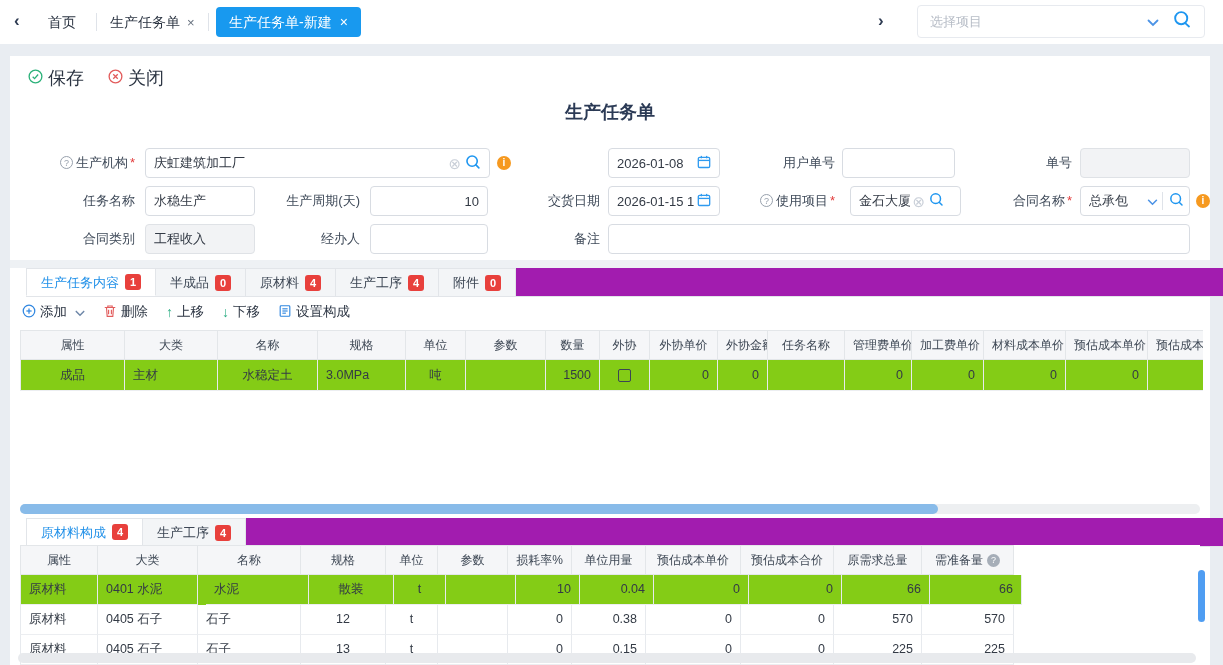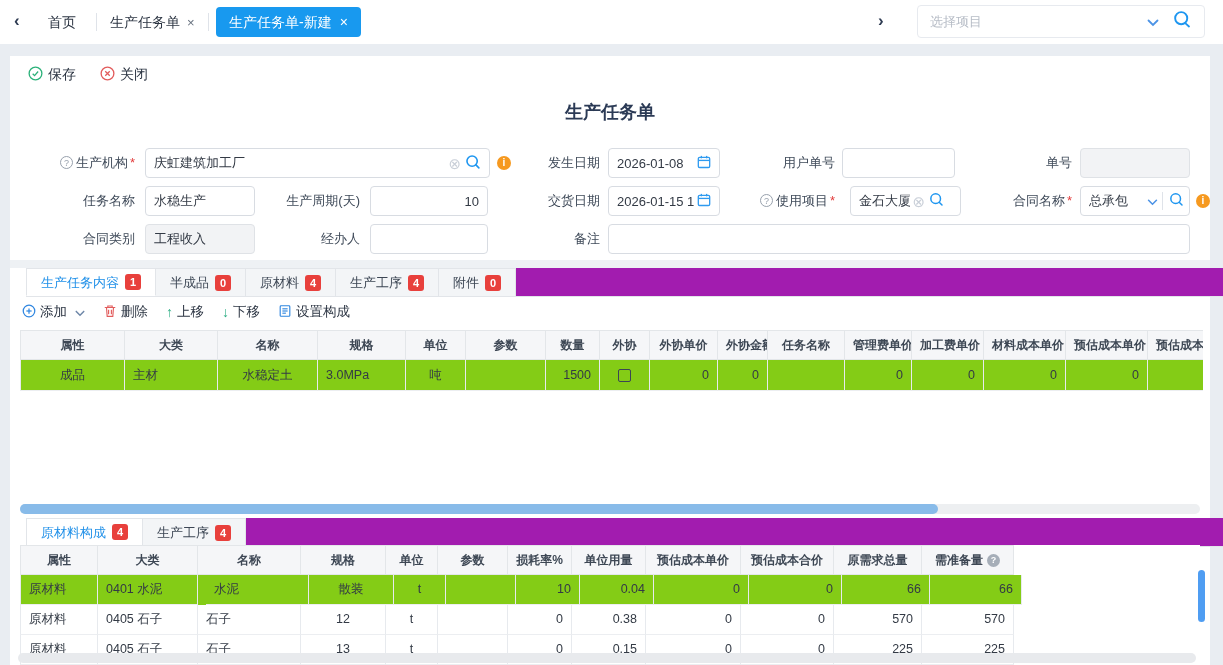--- a/index.html
+++ b/index.html
@@ -18,21 +18,21 @@
   .tb-tab-active .x { margin-left:8px; color:#fff; }
   .proj-select { position:absolute; left:917px; top:5px; width:288px; height:33px; background:#fff;
     border:1px solid #e7eaef; border-radius:4px; display:flex; align-items:center; padding:0 12px; cursor:pointer; }
   .proj-select .ph { color:#b6bcc6; font-size:13px; flex:1; }
   .proj-select .dd { margin-right:14px; }
 
   
   .panel { position:absolute; left:10px; top:56px; width:1200px; height:609px; background:#fff; }
 
   .action-bar { position:absolute; left:18px; top:10px; display:flex; gap:24px; }
-  .act { display:flex; align-items:center; gap:5px; font-size:14px; color:#2b3442; cursor:pointer; }
+  .act { display:flex; align-items:center; gap:5px; font-size:18px; color:#2b3442; cursor:pointer; }
 
   .doc-title { position:absolute; left:0; top:44px; width:1200px; text-align:center;
     font-size:18px; font-weight:bold; color:#2b3a55; }
 
   
   .lb { position:absolute; height:30px; line-height:30px; text-align:right; font-size:13px; color:#3f4a59; white-space:nowrap; }
   .req { color:#e23b3b; margin-left:2px; }
   .help-ic { display:inline-block; width:13px; height:13px; line-height:12px; border:1px solid #98a1ad; border-radius:50%;
     color:#98a1ad; font-size:9px; text-align:center; vertical-align:middle; margin-right:3px; position:relative; top:-1px; }
   .ip { position:absolute; height:30px; border:1px solid #d8dce2; border-radius:4px; background:#fff;
@@ -55,21 +55,21 @@
   .badge { display:inline-block; min-width:16px; height:16px; line-height:16px; padding:0 4px; background:#e8403c;
     color:#fff; font-size:11px; font-weight:bold; text-align:center; border-radius:3px; }
 
   
   .grid-toolbar { position:absolute; left:12px; top:240px; height:32px; display:flex; align-items:center; gap:18px; }
   .gt-item { display:flex; align-items:center; gap:4px; font-size:13.5px; color:#2b3442; cursor:pointer; }
   .arrow-up, .arrow-dn { color:#2eae85; font-weight:bold; font-size:14px; }
 
   
   .grid-box { position:absolute; left:10px; overflow:hidden; background:#fff; }
-  .grid-head { display:flex; width:max-content;font-weight:bold; }
+  .grid-head { display:flex; width:max-content; }
   .grid-head .gcell { height:30px; line-height:29px; background:#f5f6f8; border-top:1px solid #e3e6e9;
     border-bottom:1px solid #e3e6e9; border-right:1px solid #e3e6e9; font-size:12px; color:#3d4754;
     text-align:center !important; white-space:nowrap; overflow:hidden; }
   .grid-head .gcell:first-child { border-left:1px solid #e3e6e9; }
   .grid-row { display:flex; width:max-content; background:#fff; cursor:pointer; }
   .grid-row.hl { background:#84cc16; }
   .grid-row .gcell { height:30px; line-height:29px; border-right:1px solid #e7eaee; border-bottom:1px solid #eceef1;
     font-size:12.5px; white-space:nowrap; overflow:hidden; padding:0 8px; }
   .grid-row .gcell:first-child { border-left:1px solid #e7eaee; }
   #main-grid .grid-row .gcell { height:31px; line-height:30px; }
@@ -149,21 +149,20 @@
     <span class="clear-ic">⊗</span>
     <span class="mag">
       <svg viewBox="0 0 18 18" width="16" height="16">
           <circle cx="8" cy="8" r="5.8" fill="none" stroke="#1e96f0" stroke-width="1.8"></circle>
           <line x1="12.3" y1="12.3" x2="15.6" y2="15.6" stroke="#1e96f0" stroke-width="1.8" stroke-linecap="round"></line>
         </svg>
     </span>
   </div>
   <span class="info-ic" style="left:487px;top:100px;">i</span>
 
-  <div class="lb" style="left:480px;top:92px;width:110px;">发生日期</div>
   <div class="ip" style="left:598px;top:92px;width:112px;">
     <span class="fval">2026-01-08</span>
     <span>
       <svg viewBox="0 0 16 16" width="14" height="14">
           <rect x="1.5" y="2.8" width="13" height="11.5" rx="1.5" fill="none" stroke="#2f9bf0" stroke-width="1.5"></rect>
           <line x1="1.5" y1="6.2" x2="14.5" y2="6.2" stroke="#2f9bf0" stroke-width="1.5"></line>
           <line x1="5" y1="1" x2="5" y2="3.8" stroke="#2f9bf0" stroke-width="1.5"></line>
           <line x1="11" y1="1" x2="11" y2="3.8" stroke="#2f9bf0" stroke-width="1.5"></line>
         </svg>
     </span>

